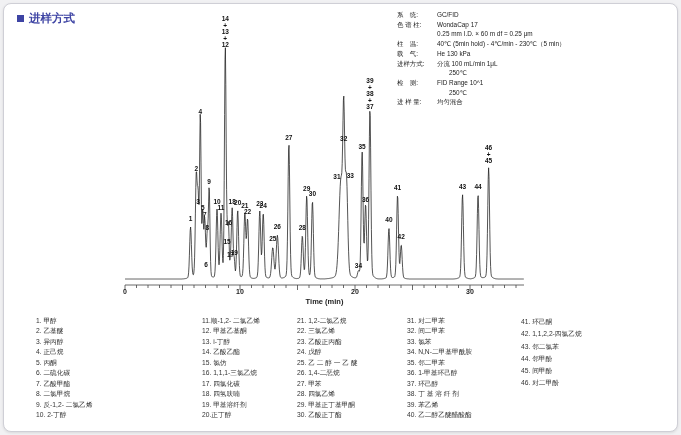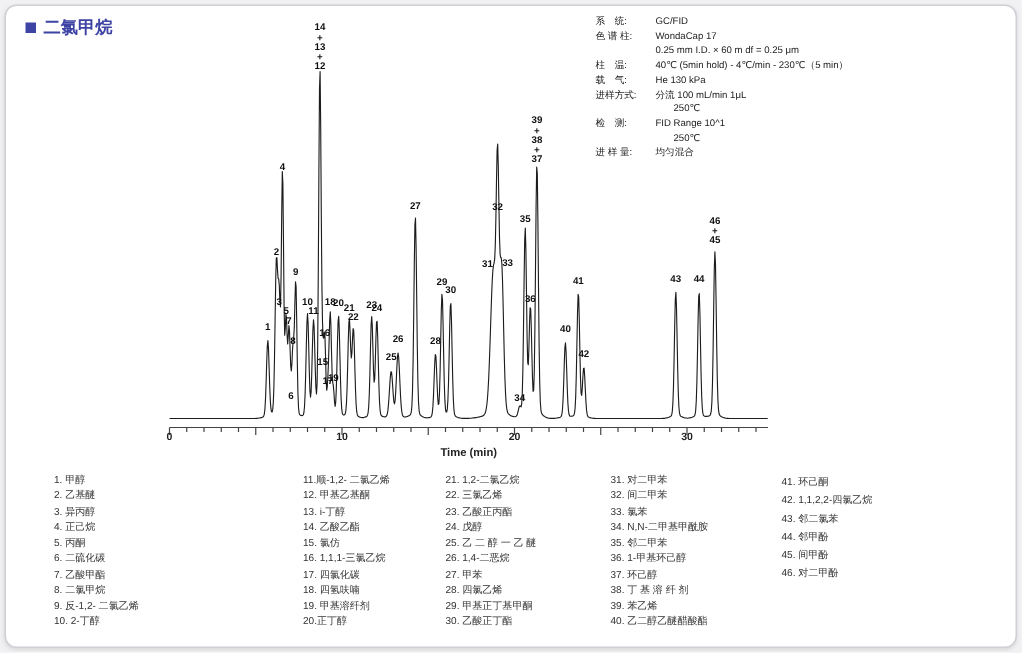--- a/index.html
+++ b/index.html
@@ -3,21 +3,21 @@
 <meta charset="utf-8">
 <style>
   html,body{margin:0;padding:0;background:#f1f1f3;}
   .screen{position:relative;width:681px;height:435px;background:#f1f1f3;
           font-family:"Liberation Sans","DejaVu Sans",sans-serif;overflow:hidden;}
   .card{position:absolute;left:3px;top:3px;right:3px;bottom:3px;background:#ffffff;
         border:1px solid #cfcfd6;border-radius:8px;box-shadow:0 1px 3px rgba(0,0,0,.10);}
   .title-row{position:absolute;left:17px;top:11px;display:flex;align-items:center;gap:5px;
              font-weight:bold;font-size:11.5px;}
   .title-bullet{width:7px;height:7px;display:inline-block;}
-  .chart-area{position:absolute;left:0;top:0;width:548px;height:310px;}
+  .chart-area{position:absolute;left:12px;top:0;width:548px;height:310px;}
   .chart-area svg{position:absolute;left:0;top:0;}
   .peak-label{position:absolute;transform:translateX(-50%);font-size:6.5px;line-height:6.6px;
               font-weight:bold;color:#111;text-align:center;white-space:nowrap;}
   .x-tick-label{position:absolute;transform:translateX(-50%);top:288px;font-size:7px;
                 font-weight:bold;color:#222;}
   .x-axis-title{position:absolute;transform:translateX(-50%);top:297px;font-size:7.5px;
                 font-weight:bold;color:#222;}
   .conditions{position:absolute;left:397px;top:10px;font-size:6.4px;line-height:9.7px;color:#222;}
   .cond-row{display:flex;}
   .cond-label{width:40px;white-space:pre;flex:0 0 auto;}
@@ -33,21 +33,21 @@
   .legend-col:nth-child(5){left:521px;line-height:12.3px;}
 </style>
 </head>
 <body>
 
 <div class="screen">
   <div class="card"></div>
 
   <div class="title-row" style="color: rgb(62, 68, 164);">
     <span class="title-bullet" style="background: rgb(62, 68, 164);"></span>
-    <span>二氯甲烷</span>
+    <span>进样方式</span>
   </div>
 
   <div class="chart-area">
     <svg id="chrom-svg" width="681" height="310" viewBox="0 0 681 310">
       <path id="axis-path" fill="none" stroke="#444" stroke-width="0.8" d="M113,285L512,285M113.0,285L113.0,290M124.5,285L124.5,288M136.0,285L136.0,288M147.5,285L147.5,288M159.0,285L159.0,288M170.5,285L170.5,290M182.0,285L182.0,288M193.5,285L193.5,288M205.0,285L205.0,288M216.5,285L216.5,288M228.0,285L228.0,290M239.5,285L239.5,288M251.0,285L251.0,288M262.5,285L262.5,288M274.0,285L274.0,288M285.5,285L285.5,290M297.0,285L297.0,288M308.5,285L308.5,288M320.0,285L320.0,288M331.5,285L331.5,288M343.0,285L343.0,290M354.5,285L354.5,288M366.0,285L366.0,288M377.5,285L377.5,288M389.0,285L389.0,288M400.5,285L400.5,290M412.0,285L412.0,288M423.5,285L423.5,288M435.0,285L435.0,288M446.5,285L446.5,288M458.0,285L458.0,290M469.5,285L469.5,288M481.0,285L481.0,288M492.5,285L492.5,288M504.0,285L504.0,288"></path>
       <path id="trace-path" fill="none" stroke="#1c1c1c" stroke-width="0.75" stroke-linejoin="round" d="M113.0,279.0L113.4,279.0L113.8,279.0L114.2,279.0L114.6,279.0L115.0,279.0L115.4,279.0L115.8,279.0L116.2,279.0L116.6,279.0L117.0,279.0L117.4,279.0L117.8,279.0L118.2,279.0L118.6,279.0L119.0,279.0L119.4,279.0L119.8,279.0L120.2,279.0L120.6,279.0L121.0,279.0L121.4,279.0L121.8,279.0L122.2,279.0L122.6,279.0L123.0,279.0L123.4,279.0L123.8,279.0L124.2,279.0L124.6,279.0L125.0,279.0L125.4,279.0L125.8,279.0L126.2,279.0L126.6,279.0L127.0,279.0L127.4,279.0L127.8,279.0L128.2,279.0L128.6,279.0L129.0,279.0L129.4,279.0L129.8,279.0L130.2,279.0L130.6,279.0L131.0,279.0L131.4,279.0L131.8,279.0L132.2,279.0L132.6,279.0L133.0,279.0L133.4,279.0L133.8,279.0L134.2,279.0L134.6,279.0L135.0,279.0L135.4,279.0L135.8,279.0L136.2,279.0L136.6,279.0L137.0,279.0L137.4,279.0L137.8,279.0L138.2,279.0L138.6,279.0L139.0,279.0L139.4,279.0L139.8,279.0L140.2,279.0L140.6,279.0L141.0,279.0L141.4,279.0L141.8,279.0L142.2,279.0L142.6,279.0L143.0,279.0L143.4,279.0L143.8,279.0L144.2,279.0L144.6,279.0L145.0,279.0L145.4,279.0L145.8,279.0L146.2,279.0L146.6,279.0L147.0,279.0L147.4,279.0L147.8,279.0L148.2,279.0L148.6,279.0L149.0,279.0L149.4,279.0L149.8,279.0L150.2,279.0L150.6,279.0L151.0,279.0L151.4,279.0L151.8,279.0L152.2,279.0L152.6,279.0L153.0,279.0L153.4,279.0L153.8,279.0L154.2,279.0L154.6,279.0L155.0,279.0L155.4,279.0L155.8,279.0L156.2,279.0L156.6,279.0L157.0,279.0L157.4,279.0L157.8,279.0L158.2,279.0L158.6,279.0L159.0,279.0L159.4,279.0L159.8,279.0L160.2,279.0L160.6,279.0L161.0,279.0L161.4,279.0L161.8,279.0L162.2,279.0L162.6,279.0L163.0,279.0L163.4,279.0L163.8,279.0L164.2,279.0L164.6,279.0L165.0,279.0L165.4,279.0L165.8,279.0L166.2,279.0L166.6,279.0L167.0,279.0L167.4,279.0L167.8,279.0L168.2,279.0L168.6,279.0L169.0,279.0L169.4,279.0L169.8,279.0L170.2,279.0L170.6,278.9L171.0,278.9L171.4,278.9L171.8,278.8L172.2,278.8L172.6,278.7L173.0,278.7L173.4,278.6L173.8,278.5L174.2,278.4L174.6,278.3L175.0,278.1L175.4,277.9L175.8,277.4L176.2,276.1L176.6,272.8L177.0,266.1L177.4,255.2L177.8,241.8L178.2,230.7L178.6,227.0L179.0,232.6L179.4,244.6L179.8,257.4L180.2,266.9L180.6,272.3L181.0,274.5L181.4,274.7L181.8,273.1L182.2,268.4L182.6,257.8L183.0,239.0L183.4,213.1L183.8,187.3L184.2,172.0L184.6,171.8L185.0,180.1L185.4,185.6L185.8,186.0L186.2,190.3L186.6,201.4L187.0,204.6L187.4,183.1L187.8,143.0L188.2,114.3L188.6,122.7L189.0,162.9L189.4,204.7L189.8,223.5L190.2,219.0L190.6,209.6L191.0,211.9L191.4,223.4L191.8,229.3L192.2,223.7L192.6,217.0L193.0,220.7L193.4,232.9L193.8,243.8L194.2,247.3L194.6,242.6L195.0,233.6L195.4,227.4L195.8,225.1L196.2,218.1L196.6,201.9L197.0,187.8L197.4,191.1L197.8,213.4L198.2,241.0L198.6,261.4L199.0,271.5L199.4,275.3L199.8,276.4L200.2,276.8L200.6,276.9L201.0,277.0L201.4,277.1L201.8,277.0L202.2,276.5L202.6,275.0L203.0,271.2L203.4,262.9L203.8,249.0L204.2,231.2L204.6,215.5L205.0,209.1L205.4,215.2L205.8,230.5L206.2,247.6L206.6,260.1L207.0,264.8L207.4,261.3L207.8,250.3L208.2,234.5L208.6,219.9L209.0,213.2L209.4,217.9L209.8,231.3L210.2,246.8L210.6,258.5L211.0,262.7L211.4,255.6L211.8,230.2L212.2,180.7L212.6,114.4L213.0,59.4L213.4,47.7L213.8,84.8L214.2,143.1L214.6,189.7L215.0,214.6L215.4,224.8L215.8,225.5L216.2,221.4L216.6,223.3L217.0,236.7L217.4,252.8L217.8,260.2L218.2,257.7L218.6,250.5L219.0,241.1L219.4,227.8L219.8,213.4L220.2,207.8L220.6,216.5L221.0,234.0L221.4,248.7L221.8,254.9L222.2,256.9L222.6,261.4L223.0,267.7L223.4,270.9L223.8,268.4L224.2,259.6L224.6,244.9L225.0,227.5L225.4,214.0L225.8,210.9L226.2,220.0L226.6,236.6L227.0,253.4L227.4,265.6L227.8,272.4L228.2,275.4L228.6,276.4L229.0,276.7L229.4,276.6L229.8,276.4L230.2,275.7L230.6,273.5L231.0,268.4L231.4,258.4L231.8,243.3L232.2,226.6L232.6,214.6L233.0,213.0L233.4,221.2L233.8,232.5L234.2,238.6L234.6,235.5L235.0,226.4L235.4,219.1L235.8,220.3L236.2,230.9L236.6,246.1L237.0,259.9L237.4,269.3L237.8,274.3L238.2,276.5L238.6,277.3L239.0,277.7L239.4,277.9L239.8,278.1L240.2,278.2L240.6,278.3L241.0,278.3L241.4,278.4L241.8,278.4L242.2,278.4L242.6,278.3L243.0,278.2L243.4,278.1L243.8,277.9L244.2,277.8L244.6,277.5L245.0,276.8L245.4,275.2L245.8,271.2L246.2,262.8L246.6,249.0L247.0,231.7L247.4,216.7L247.8,211.0L248.2,217.4L248.6,232.0L249.0,246.8L249.4,254.8L249.8,252.6L250.2,241.3L250.6,226.0L251.0,214.8L251.4,214.2L251.8,224.7L252.2,241.1L252.6,256.8L253.0,267.7L253.4,273.5L253.8,276.1L254.2,277.0L254.6,277.4L255.0,277.6L255.4,277.7L255.8,277.8L256.2,277.9L256.6,277.9L257.0,277.9L257.4,277.7L257.8,277.1L258.2,275.9L258.6,273.6L259.0,269.6L259.4,264.0L259.8,257.4L260.2,251.4L260.6,247.9L261.0,248.0L261.4,251.8L261.8,257.7L262.2,263.6L262.6,267.9L263.0,269.2L263.4,267.1L263.8,261.4L264.2,253.2L264.6,244.4L265.0,237.6L265.4,235.3L265.8,238.4L266.2,245.7L266.6,254.9L267.0,263.5L267.4,269.9L267.8,274.0L268.2,276.3L268.6,277.3L269.0,277.7L269.4,277.9L269.8,278.0L270.2,278.0L270.6,277.9L271.0,277.8L271.4,277.7L271.8,277.6L272.2,277.4L272.6,277.2L273.0,277.0L273.4,276.6L273.8,276.1L274.2,274.6L274.6,270.5L275.0,260.7L275.4,241.2L275.8,211.1L276.2,176.3L276.6,150.0L277.0,145.3L277.4,164.6L277.8,198.0L278.2,231.1L278.6,254.7L279.0,267.8L279.4,273.6L279.8,275.8L280.2,276.6L280.6,277.0L281.0,277.3L281.4,277.6L281.8,277.8L282.2,278.0L282.6,278.2L283.0,278.3L283.4,278.4L283.8,278.5L284.2,278.5L284.6,278.6L285.0,278.5L285.4,278.5L285.8,278.4L286.2,278.4L286.6,278.3L287.0,278.1L287.4,277.8L287.8,277.1L288.2,275.2L288.6,271.1L289.0,263.6L289.4,253.2L289.8,242.6L290.2,236.3L290.6,237.5L291.0,245.5L291.4,256.1L291.8,265.0L292.2,269.7L292.6,269.1L293.0,262.0L293.4,247.5L293.8,227.2L294.2,207.2L294.6,196.2L295.0,200.0L295.4,216.6L295.8,237.8L296.2,255.8L296.6,267.1L297.0,272.7L297.4,274.7L297.8,274.7L298.2,272.6L298.6,266.9L299.0,255.5L299.4,238.1L299.8,218.4L300.2,204.1L300.6,202.4L301.0,214.2L301.4,233.6L301.8,252.4L302.2,265.6L302.6,272.8L303.0,275.9L303.4,277.1L303.8,277.6L304.2,277.9L304.6,278.0L305.0,278.2L305.4,278.3L305.8,278.5L306.2,278.6L306.6,278.7L307.0,278.7L307.4,278.8L307.8,278.8L308.2,278.9L308.6,278.9L309.0,278.9L309.4,278.9L309.8,278.9L310.2,278.9L310.6,278.9L311.0,278.9L311.4,278.9L311.8,278.9L312.2,278.9L312.6,278.9L313.0,278.8L313.4,278.8L313.8,278.8L314.2,278.8L314.6,278.7L315.0,278.7L315.4,278.6L315.8,278.6L316.2,278.6L316.6,278.5L317.0,278.4L317.4,278.4L317.8,278.3L318.2,278.2L318.6,278.2L319.0,278.1L319.4,278.0L319.8,277.9L320.2,277.8L320.6,277.7L321.0,277.6L321.4,277.4L321.8,277.3L322.2,277.0L322.6,276.7L323.0,276.2L323.4,275.5L323.8,274.2L324.2,272.3L324.6,269.5L325.0,265.3L325.4,259.5L325.8,252.0L326.2,242.5L326.6,231.5L327.0,219.4L327.4,207.0L327.8,195.7L328.2,186.3L328.6,180.0L329.0,176.8L329.4,175.4L329.8,172.6L330.2,163.5L330.6,145.0L331.0,120.4L331.4,100.2L331.8,96.1L332.2,111.1L332.6,136.1L333.0,158.1L333.4,169.4L333.8,171.8L334.2,171.9L334.6,176.0L335.0,186.6L335.4,202.5L335.8,220.7L336.2,237.9L336.6,251.8L337.0,261.9L337.4,268.3L337.8,272.1L338.2,274.2L338.6,275.3L339.0,275.9L339.4,276.3L339.8,276.7L340.2,276.9L340.6,277.1L341.0,277.3L341.4,277.5L341.8,277.6L342.2,277.7L342.6,277.8L343.0,277.8L343.4,277.8L343.8,277.7L344.2,277.5L344.6,276.9L345.0,275.8L345.4,274.2L345.8,272.4L346.2,271.0L346.6,270.5L347.0,270.9L347.4,271.2L347.8,269.3L348.2,262.1L348.6,245.8L349.0,219.0L349.4,186.5L349.8,160.0L350.2,152.1L350.6,166.9L351.0,195.9L351.4,224.6L351.8,241.7L352.2,243.2L352.6,232.2L353.0,216.3L353.4,205.2L353.8,206.0L354.2,218.5L354.6,236.4L355.0,252.2L355.4,260.9L355.8,260.0L356.2,247.0L356.6,219.3L357.0,178.8L357.4,136.8L357.8,111.3L358.2,115.5L358.6,147.2L359.0,190.8L359.4,229.4L359.8,254.7L360.2,267.7L360.6,273.2L361.0,275.3L361.4,276.1L361.8,276.6L362.2,277.0L362.6,277.3L363.0,277.6L363.4,277.9L363.8,278.1L364.2,278.3L364.6,278.5L365.0,278.6L365.4,278.7L365.8,278.8L366.2,278.8L366.6,278.9L367.0,278.9L367.4,278.9L367.8,278.9L368.2,278.9L368.6,278.9L369.0,278.9L369.4,278.9L369.8,278.9L370.2,278.8L370.6,278.8L371.0,278.7L371.4,278.7L371.8,278.6L372.2,278.5L372.6,278.4L373.0,278.3L373.4,278.2L373.8,278.0L374.2,277.5L374.6,276.1L375.0,272.8L375.4,266.0L375.8,255.2L376.2,242.1L376.6,231.6L377.0,228.6L377.4,234.8L377.8,246.9L378.2,259.5L378.6,268.8L379.0,274.1L379.4,276.4L379.8,277.3L380.2,277.5L380.6,277.5L381.0,277.5L381.4,277.4L381.8,277.3L382.2,277.1L382.6,276.7L383.0,275.4L383.4,272.1L383.8,264.3L384.2,250.1L384.6,229.9L385.0,209.0L385.4,196.2L385.8,198.1L386.2,213.5L386.6,234.5L387.0,252.4L387.4,262.3L387.8,263.6L388.2,258.7L388.6,251.2L389.0,245.7L389.4,245.4L389.8,250.9L390.2,259.4L390.6,267.4L391.0,273.0L391.4,276.1L391.8,277.4L392.2,278.0L392.6,278.2L393.0,278.4L393.4,278.5L393.8,278.6L394.2,278.7L394.6,278.7L395.0,278.8L395.4,278.8L395.8,278.9L396.2,278.9L396.6,278.9L397.0,279.0L397.4,279.0L397.8,279.0L398.2,279.0L398.6,279.0L399.0,279.0L399.4,279.0L399.8,279.0L400.2,279.0L400.6,279.0L401.0,279.0L401.4,279.0L401.8,279.0L402.2,279.0L402.6,279.0L403.0,279.0L403.4,279.0L403.8,279.0L404.2,279.0L404.6,279.0L405.0,279.0L405.4,279.0L405.8,279.0L406.2,279.0L406.6,279.0L407.0,279.0L407.4,279.0L407.8,279.0L408.2,279.0L408.6,279.0L409.0,279.0L409.4,279.0L409.8,279.0L410.2,279.0L410.6,279.0L411.0,279.0L411.4,279.0L411.8,279.0L412.2,279.0L412.6,279.0L413.0,279.0L413.4,279.0L413.8,279.0L414.2,279.0L414.6,279.0L415.0,279.0L415.4,279.0L415.8,279.0L416.2,279.0L416.6,279.0L417.0,279.0L417.4,279.0L417.8,279.0L418.2,279.0L418.6,279.0L419.0,279.0L419.4,279.0L419.8,279.0L420.2,279.0L420.6,279.0L421.0,279.0L421.4,279.0L421.8,279.0L422.2,279.0L422.6,279.0L423.0,279.0L423.4,279.0L423.8,279.0L424.2,279.0L424.6,279.0L425.0,279.0L425.4,279.0L425.8,279.0L426.2,279.0L426.6,279.0L427.0,279.0L427.4,279.0L427.8,279.0L428.2,279.0L428.6,279.0L429.0,279.0L429.4,279.0L429.8,279.0L430.2,279.0L430.6,279.0L431.0,279.0L431.4,279.0L431.8,279.0L432.2,279.0L432.6,279.0L433.0,279.0L433.4,279.0L433.8,279.0L434.2,279.0L434.6,279.0L435.0,279.0L435.4,279.0L435.8,279.0L436.2,279.0L436.6,279.0L437.0,279.0L437.4,279.0L437.8,279.0L438.2,279.0L438.6,279.0L439.0,279.0L439.4,279.0L439.8,279.0L440.2,279.0L440.6,279.0L441.0,279.0L441.4,279.0L441.8,278.9L442.2,278.9L442.6,278.9L443.0,278.9L443.4,278.8L443.8,278.7L444.2,278.7L444.6,278.6L445.0,278.5L445.4,278.3L445.8,278.2L446.2,278.0L446.6,277.9L447.0,277.6L447.4,277.3L447.8,276.5L448.2,274.2L448.6,268.6L449.0,257.3L449.4,239.1L449.8,217.3L450.2,199.7L450.6,194.8L451.0,205.2L451.4,225.5L451.8,246.7L452.2,262.4L452.6,271.3L453.0,275.3L453.4,276.9L453.8,277.5L454.2,277.7L454.6,277.9L455.0,278.1L455.4,278.2L455.8,278.4L456.2,278.5L456.6,278.6L457.0,278.7L457.4,278.7L457.8,278.7L458.2,278.8L458.6,278.8L459.0,278.7L459.4,278.7L459.8,278.6L460.2,278.5L460.6,278.4L461.0,278.3L461.4,278.2L461.8,278.0L462.2,277.8L462.6,277.6L463.0,277.2L463.4,276.2L463.8,273.5L464.2,267.0L464.6,254.4L465.0,235.1L465.4,213.4L465.8,197.6L466.2,195.7L466.6,208.5L467.0,229.6L467.4,250.1L467.8,264.4L468.2,272.2L468.6,275.6L469.0,276.9L469.4,277.3L469.8,277.5L470.2,277.6L470.6,277.6L471.0,277.6L471.4,277.6L471.8,277.5L472.2,277.4L472.6,277.3L473.0,277.1L473.4,276.8L473.8,275.9L474.2,273.7L474.6,267.8L475.0,255.2L475.4,233.5L475.8,205.3L476.2,179.4L476.6,167.8L477.0,176.5L477.4,201.0L477.8,229.6L478.2,252.6L478.6,266.5L479.0,273.2L479.4,275.9L479.8,276.8L480.2,277.3L480.6,277.5L481.0,277.8L481.4,278.0L481.8,278.2L482.2,278.3L482.6,278.5L483.0,278.6L483.4,278.7L483.8,278.8L484.2,278.8L484.6,278.9L485.0,278.9L485.4,278.9L485.8,279.0L486.2,279.0L486.6,279.0L487.0,279.0L487.4,279.0L487.8,279.0L488.2,279.0L488.6,279.0L489.0,279.0L489.4,279.0L489.8,279.0L490.2,279.0L490.6,279.0L491.0,279.0L491.4,279.0L491.8,279.0L492.2,279.0L492.6,279.0L493.0,279.0L493.4,279.0L493.8,279.0L494.2,279.0L494.6,279.0L495.0,279.0L495.4,279.0L495.8,279.0L496.2,279.0L496.6,279.0L497.0,279.0L497.4,279.0L497.8,279.0L498.2,279.0L498.6,279.0L499.0,279.0L499.4,279.0L499.8,279.0L500.2,279.0L500.6,279.0L501.0,279.0L501.4,279.0L501.8,279.0L502.2,279.0L502.6,279.0L503.0,279.0L503.4,279.0L503.8,279.0L504.2,279.0L504.6,279.0L505.0,279.0L505.4,279.0L505.8,279.0L506.2,279.0L506.6,279.0L507.0,279.0L507.4,279.0L507.8,279.0L508.2,279.0L508.6,279.0L509.0,279.0L509.4,279.0L509.8,279.0L510.2,279.0L510.6,279.0L511.0,279.0L511.4,279.0L511.8,279.0"></path>
     </svg>
     <div id="peak-labels">
         <div class="peak-label" style="left: 178.55px; bottom: 87px;">
           <div>1</div>

